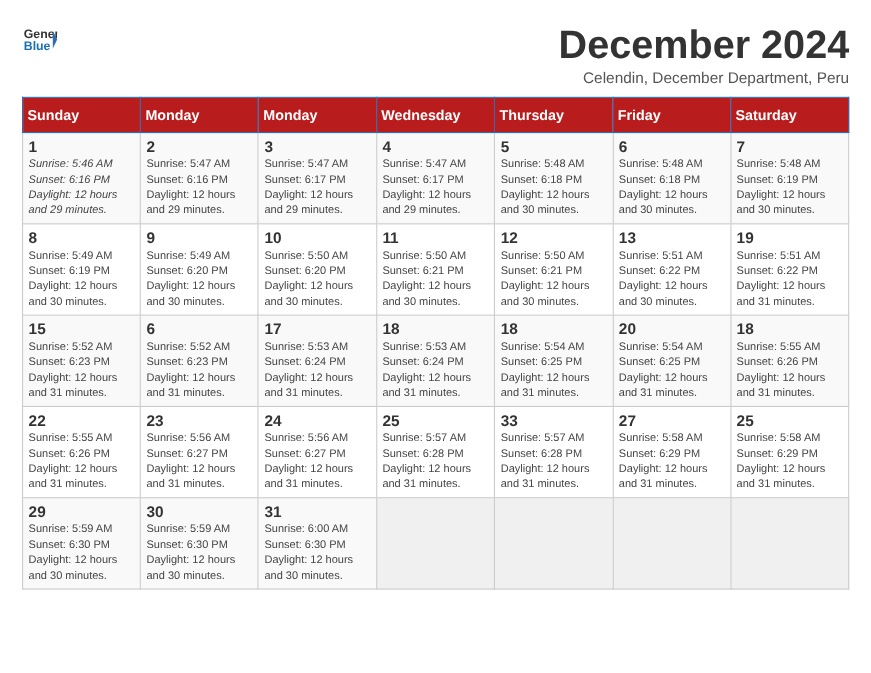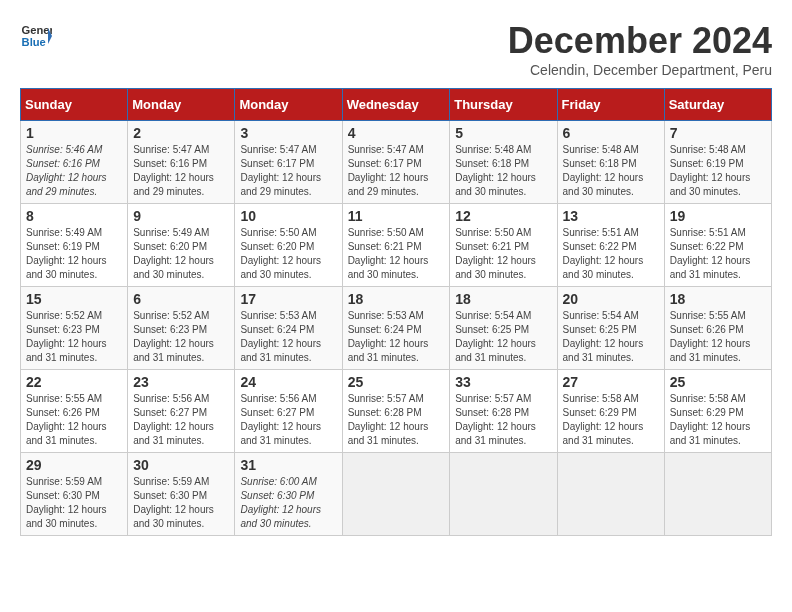--- a/index.html
+++ b/index.html
@@ -322,21 +322,21 @@
         </td>
         <td>
           <span class="day-number">30</span>
           <div class="day-info" style="white-space: pre-line;">Sunrise: 5:59 AM
 Sunset: 6:30 PM
 Daylight: 12 hours
 and 30 minutes.</div>
         </td>
         <td>
           <span class="day-number">31</span>
-          <div class="day-info" style="white-space: pre-line; font-style: italic;">Sunrise: 6:00 AM
+          <div class="day-info" style="white-space: pre-line;">Sunrise: 6:00 AM
 Sunset: 6:30 PM
 Daylight: 12 hours
 and 30 minutes.</div>
         </td>
         <td class="empty-cell"></td>
         <td class="empty-cell"></td>
         <td class="empty-cell"></td>
         <td class="empty-cell"></td>
       </tr>
     </tbody>

